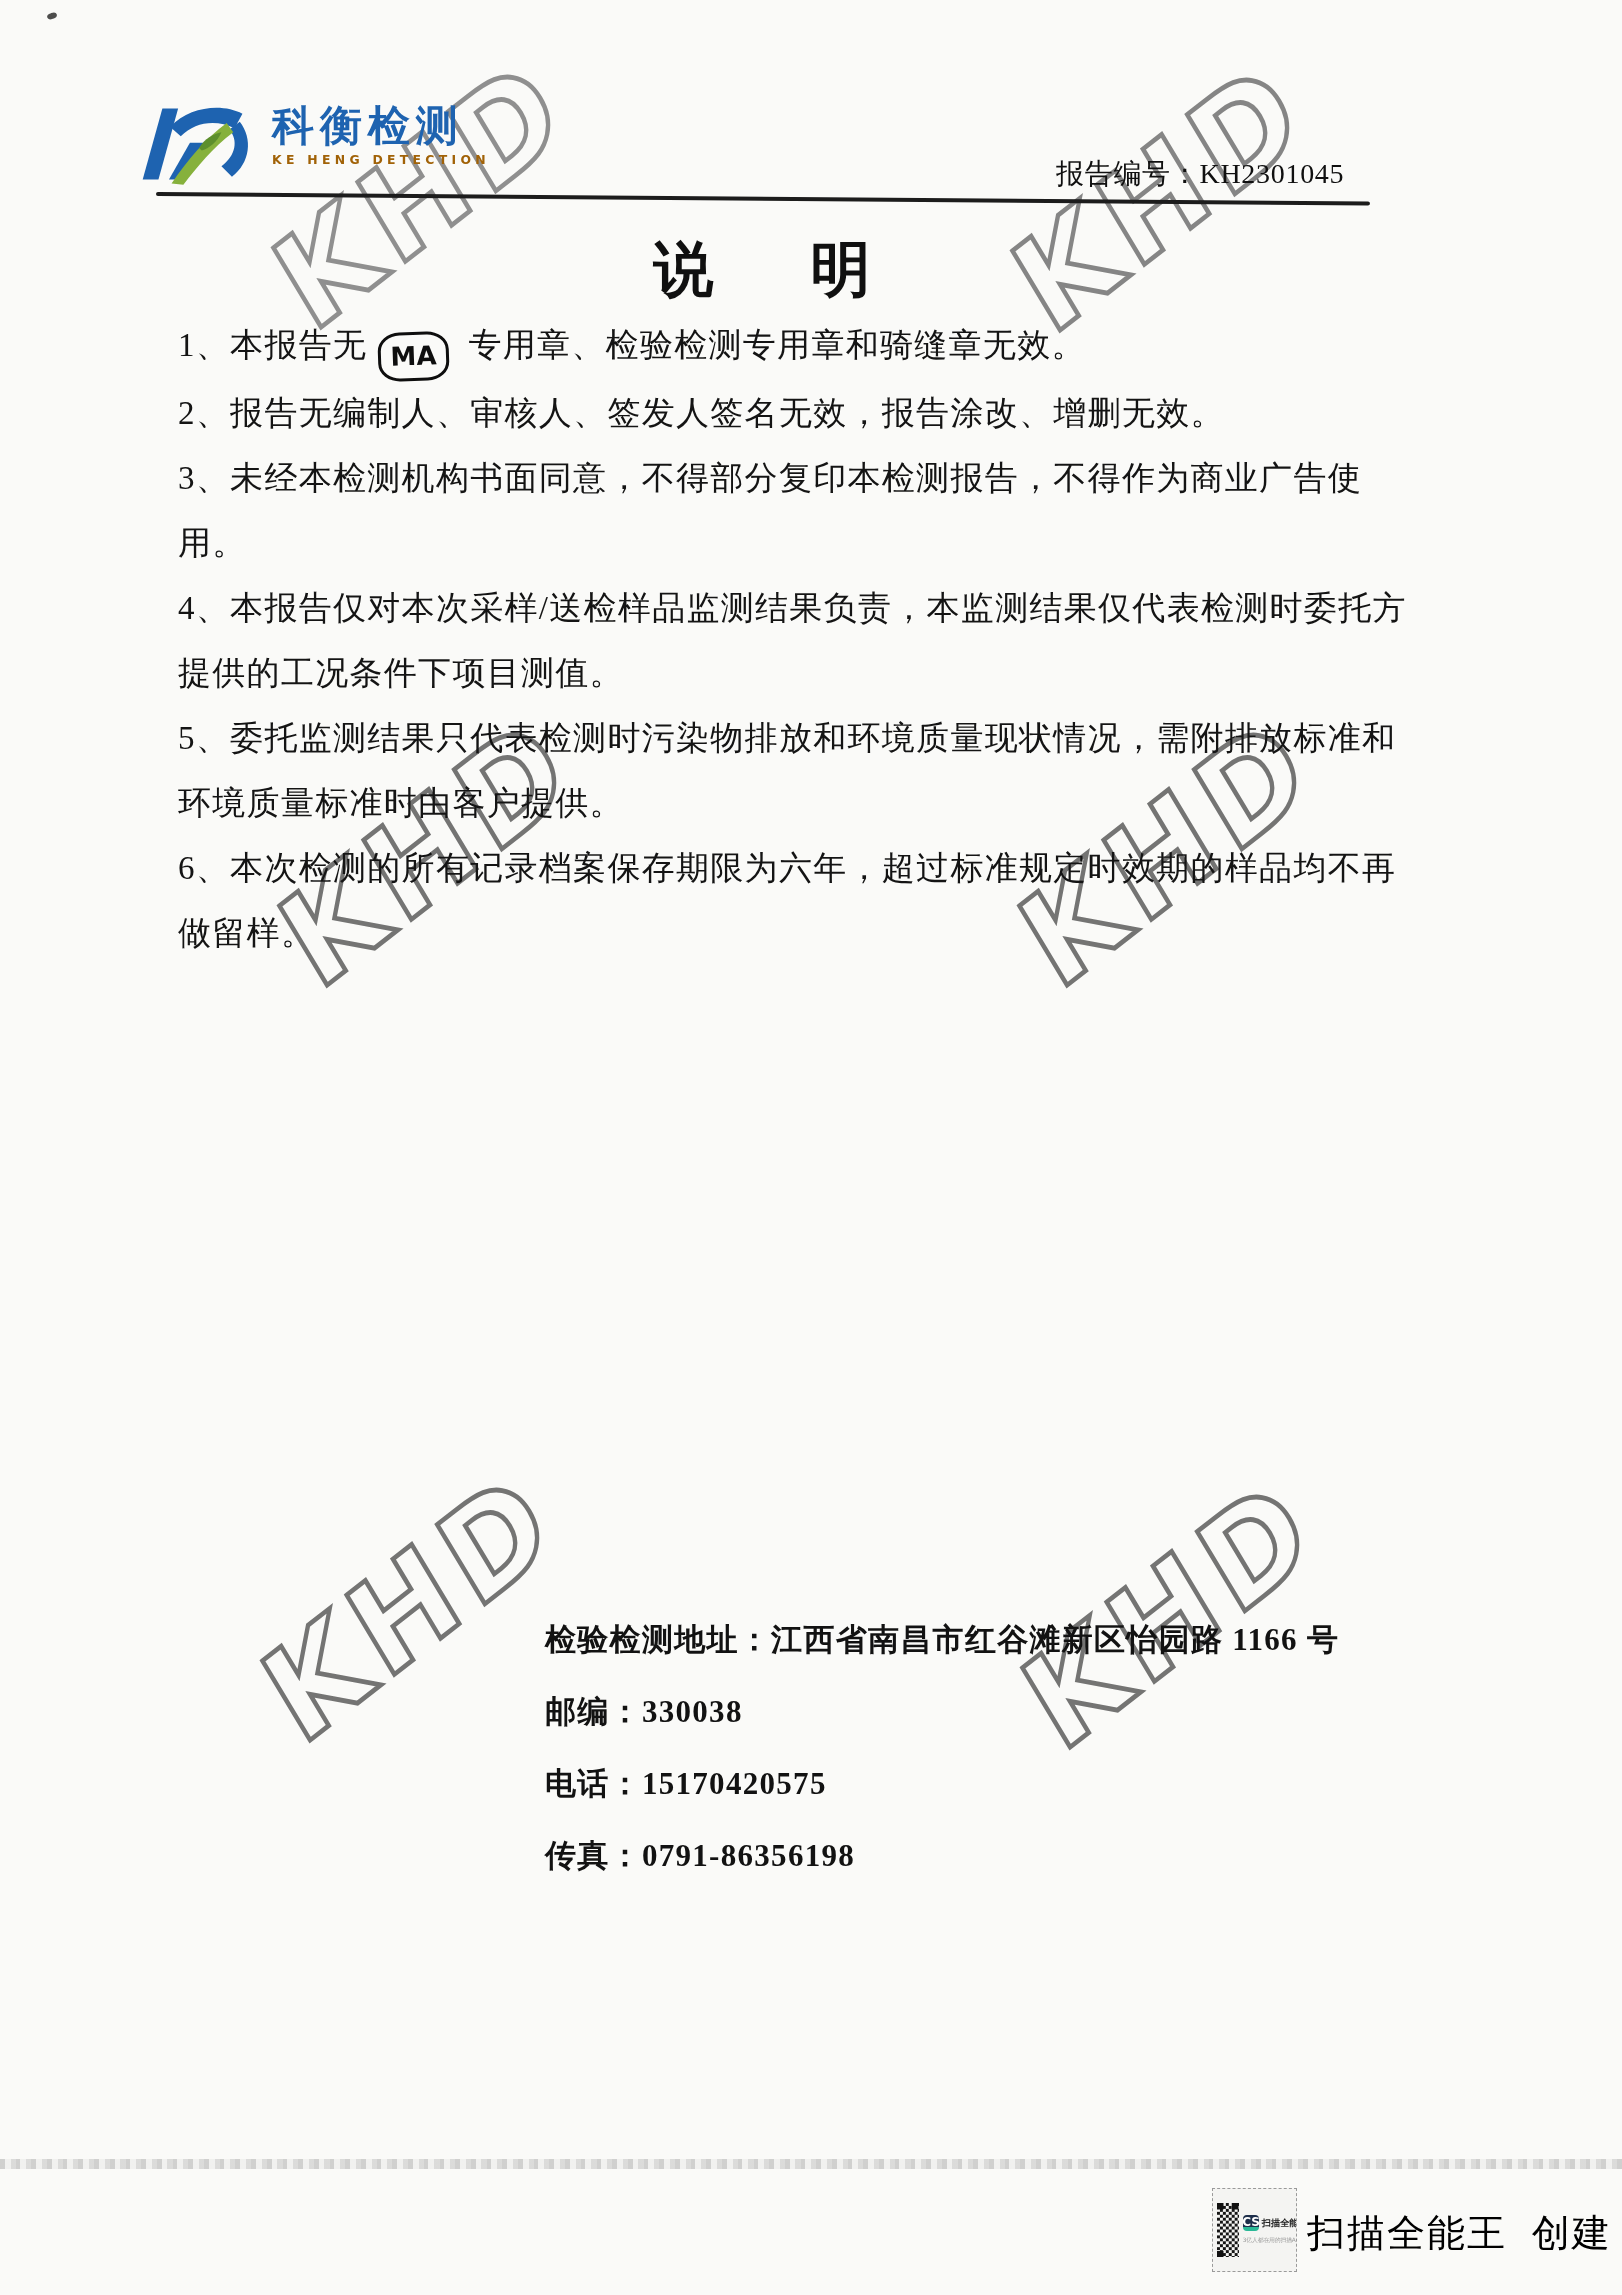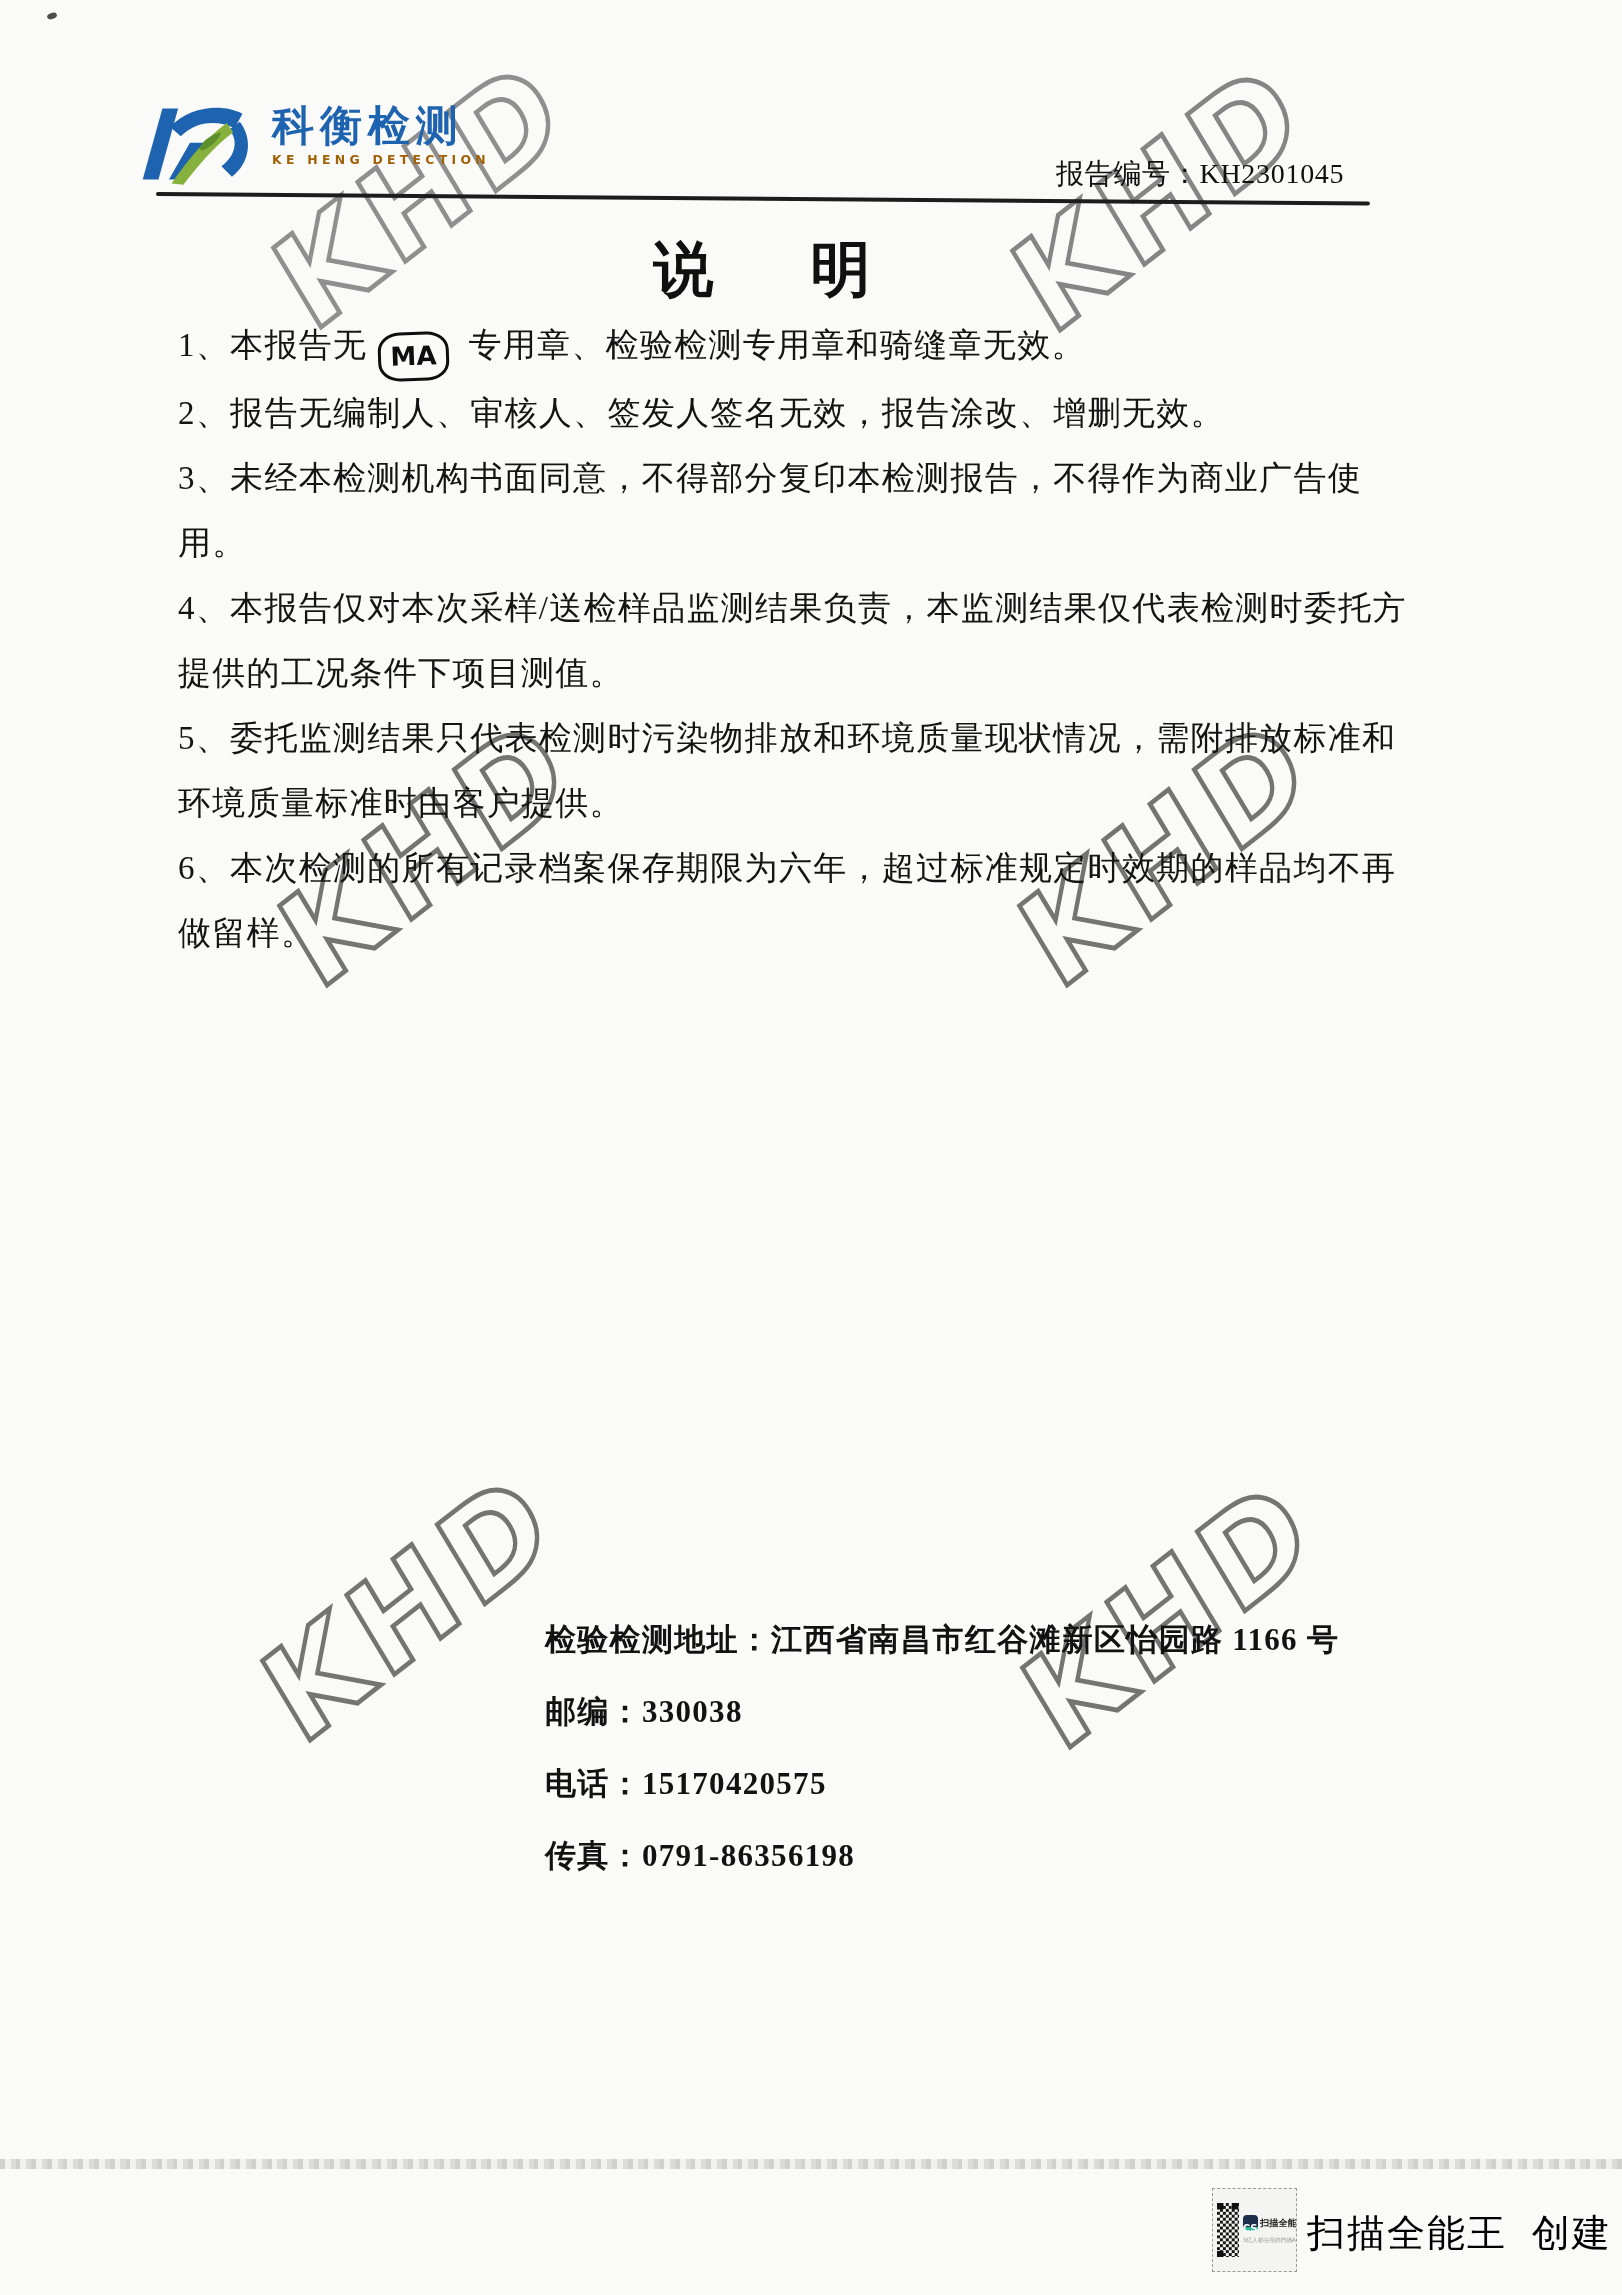--- a/index.html
+++ b/index.html
@@ -125,23 +125,23 @@
       linear-gradient(#111,#111) 100% 0 / 6.5px 6.5px no-repeat,
       linear-gradient(#111,#111) 0 100% / 6.5px 6.5px no-repeat,
       repeating-conic-gradient(#151515 0% 25%, rgba(0,0,0,0) 0% 50%) 0 0 / 5.9px 5.9px;
   }
   .cs-right{display:flex;flex-direction:column;min-width:0;}
   .cs-row{display:flex;align-items:center;gap:2.6px;}
   .cs-icon{
     width:16.4px;height:16.4px;flex:0 0 auex;border-radius:3.9px;
     background:linear-gradient(180deg,#1d2e4a 0 12.4px,#2ab897 12.4px);
     color:#fff;font-family:"DejaVu Sans", sans-serif;
-    font-weight:800;font-size:10px;
+    font-weight:800;font-size:12px;
     display:flex;align-items:flex-start;justify-content:center;
-    padding-top:8px;box-sizing:border-box;
+    padding-top:0;box-sizing:border-box;
   }
   .cs-name{
     font-family:"DejaVu Sans", sans-serif;
     font-weight:700;font-size:9.2px;color:#222;white-space:nowrap;
   }
   .cs-tagline{
     font-family:"DejaVu Sans", sans-serif;
     font-size:5.9px;color:#999;margin-top:4.6px;white-space:nowrap;
     letter-spacing:-0.2px;
   }

